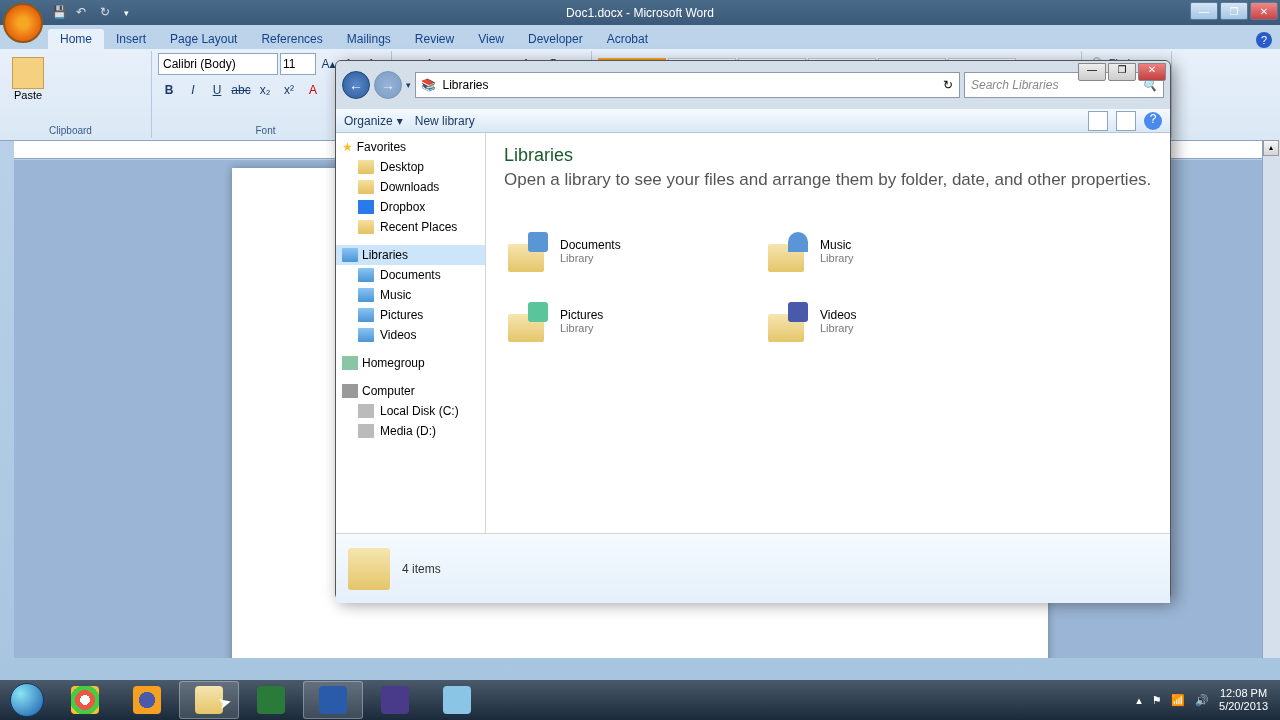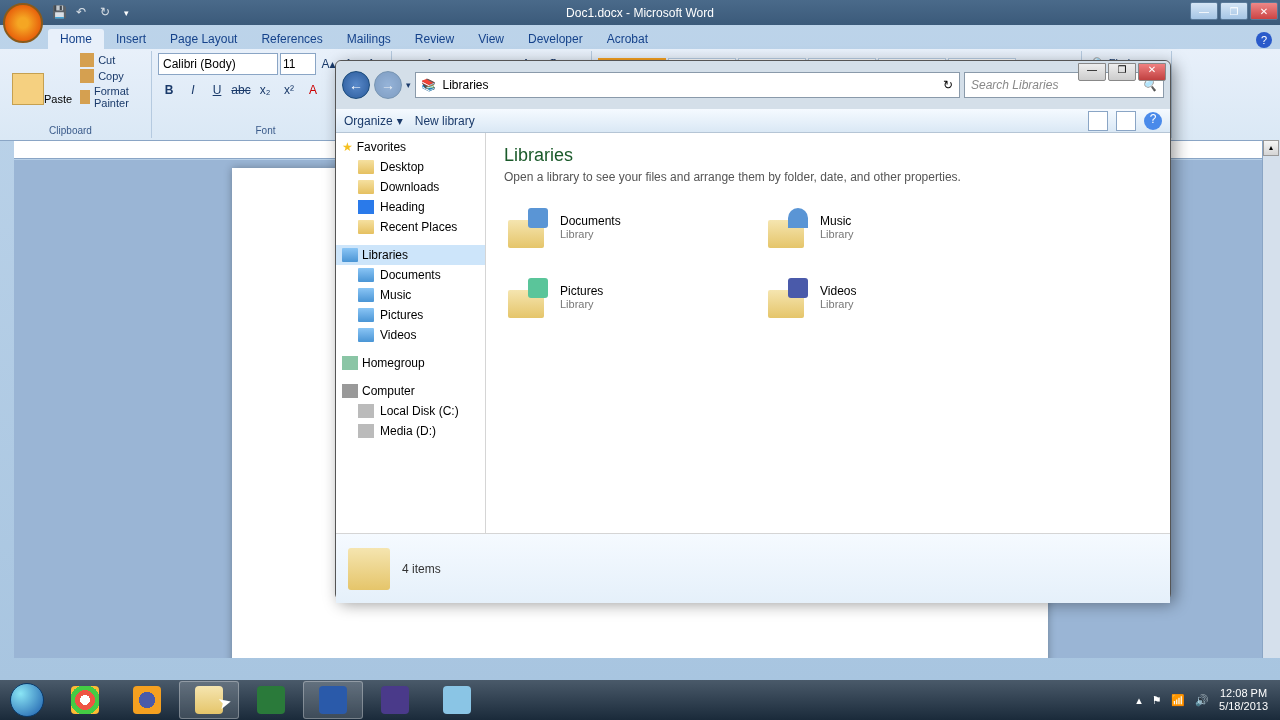--- a/index.html
+++ b/index.html
@@ -17,21 +17,21 @@
 .win-btn.close{background:linear-gradient(to bottom,#e88,#c44)}
 
 .ribbon-tabs{height:24px;display:flex;align-items:flex-end;padding-left:48px;background:transparent}
 .rtab{padding:3px 12px;font-size:12px;color:#15428b;cursor:pointer}
 .rtab.active{background:#e8f0fa;border-radius:3px 3px 0 0}
 .help-icon{position:absolute;right:8px;top:32px;width:16px;height:16px;border-radius:50%;background:#2a5aca;color:#fff;font-size:11px;text-align:center;line-height:16px}
 
 .ribbon{height:92px;background:linear-gradient(to bottom,#e8f0fa 0%,#dae8f5 100%);border-bottom:1px solid #8aa5c5;display:flex;padding:2px;position:relative}
 .rgroup{border-right:1px solid #b5cae0;padding:2px 6px;display:flex;flex-direction:column;position:relative;min-width:60px}
 .rgroup-label{position:absolute;bottom:2px;left:0;right:12px;text-align:center;font-size:10px;color:#3a5a8a}
-.paste-btn{display:flex;flex-direction:row;align-items:flex-end;padding:4px}
+.paste-btn{display:flex;flex-direction:column;align-items:center;padding:4px}
 .paste-icon{width:32px;height:32px;background:#f5d080;border:1px solid #c5a050}
 .clip-items{display:flex;flex-direction:column;gap:2px;font-size:11px;color:#1a3a6a;margin-left:4px}
 .clip-item{display:flex;align-items:center;gap:4px;cursor:pointer}
 .mini-icon{width:14px;height:14px;background:#d5a050;display:inline-block}
 
 .font-row{display:flex;gap:2px;align-items:center;margin-bottom:4px}
 .font-select{width:120px;height:22px;border:1px solid #8aa5c5;background:#fff;font-size:12px;padding:2px 4px}
 .size-select{width:36px;height:22px;border:1px solid #8aa5c5;background:#fff;font-size:12px;padding:2px}
 .fbtn{width:22px;height:22px;border:1px solid transparent;background:transparent;font-size:12px;cursor:pointer;display:inline-flex;align-items:center;justify-content:center;color:#1a3a6a}
 
@@ -76,21 +76,21 @@
 .nav-section{margin-bottom:8px}
 .nav-head{display:flex;align-items:center;gap:4px;padding:3px 6px;cursor:pointer}
 .nav-head .star{color:#f5c020}
 .nav-item{display:flex;align-items:center;gap:6px;padding:3px 6px 3px 22px;cursor:pointer}
 .ni-icon{width:16px;height:14px;display:inline-block}
 .ni-folder{background:linear-gradient(to bottom,#f5e0a0,#e5c060);border-radius:1px}
 .ni-lib{background:linear-gradient(to bottom,#8ac5f5,#4a95d5);border-radius:1px}
 
 .content{flex:1;padding:12px 18px;position:relative}
 .content h2{font-size:18px;color:#1a5a2a;font-weight:normal;margin-bottom:4px}
-.content .sub{font-size:12px;color:#555;margin-bottom:18px}
+.content .sub{font-size:17px;color:#555;margin-bottom:36px}
 .lib-grid{display:flex;flex-wrap:wrap;gap:20px 60px}
 .lib-item{display:flex;align-items:center;gap:10px;width:200px;cursor:pointer;padding:4px}
 .lib-icon{width:42px;height:42px;position:relative}
 .lib-icon .fold{width:36px;height:28px;background:linear-gradient(to bottom,#f5e5b0,#e5c56a);position:absolute;bottom:0;border-radius:2px}
 .lib-icon .badge{width:20px;height:20px;position:absolute;top:2px;right:2px;border-radius:3px}
 .badge.doc{background:#5a95d5}
 .badge.music{background:#5a95d5;border-radius:50% 50% 0 0}
 .badge.pic{background:#5ac59a}
 .badge.vid{background:#4a5aaa}
 .lib-text .name{font-size:12px;color:#000}
@@ -151,34 +151,20 @@
     <div class="rtab">Acrobat</div>
     <div class="help-icon">?</div>
   </div>
 
   <div class="ribbon">
     <div class="rgroup" style="width:150px">
       <div style="display:flex">
         <div class="paste-btn">
           <div class="paste-icon"></div>
           <span style="font-size:11px">Paste</span>
-        </div>
-        <div class="clip-items">
-          <div class="clip-item">
-              <span class="mini-icon"></span>
-              <span>Cut</span>
-            </div>
-          <div class="clip-item">
-              <span class="mini-icon"></span>
-              <span>Copy</span>
-            </div>
-          <div class="clip-item">
-              <span class="mini-icon"></span>
-              <span>Format Painter</span>
-            </div>
         </div>
       </div>
       <div class="rgroup-label">Clipboard</div>
     </div>
 
     <div class="rgroup" style="width:240px">
       <div class="font-row">
         <input class="font-select" value="Calibri (Body)" style="">
         <input class="size-select" value="11" style="">
         <button class="fbtn">A▴</button>
@@ -323,21 +309,21 @@
         <div class="nav-item">
             <span class="ni-icon ni-folder"></span>
             <span>Desktop</span>
           </div>
         <div class="nav-item">
             <span class="ni-icon ni-folder"></span>
             <span>Downloads</span>
           </div>
         <div class="nav-item">
             <span class="ni-icon" style="background:#2a7aea"></span>
-            <span>Heading</span>
+            <span>Dropbox</span>
           </div>
         <div class="nav-item">
             <span class="ni-icon ni-folder"></span>
             <span>Recent Places</span>
           </div>
       </div>
       <div class="nav-section">
         <div class="nav-head selected" style="background:#cde5fa">
             <span class="ni-icon ni-lib"></span>
             <span>Libraries</span>
@@ -460,18 +446,18 @@
   <div class="task-item">
       <div class="task-icn note"></div>
     </div>
   <div class="tray">
     <span>▴</span>
     <span>⚑</span>
     <span>📶</span>
     <span>🔊</span>
     <div class="tray-time">
       <div>12:08 PM</div>
-      <div>5/18/2013</div>
+      <div>5/20/2013</div>
     </div>
   </div>
 </div>
 
 <div class="cursor">➤</div>
 
 </body></html>

